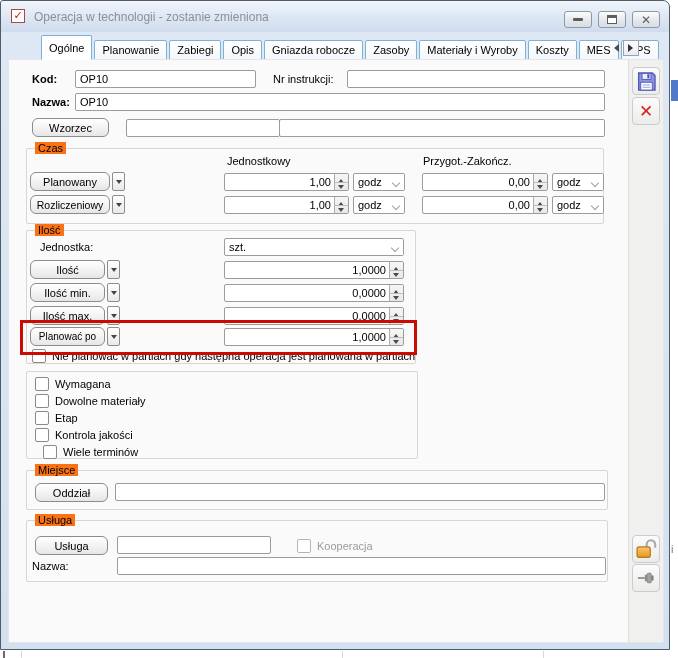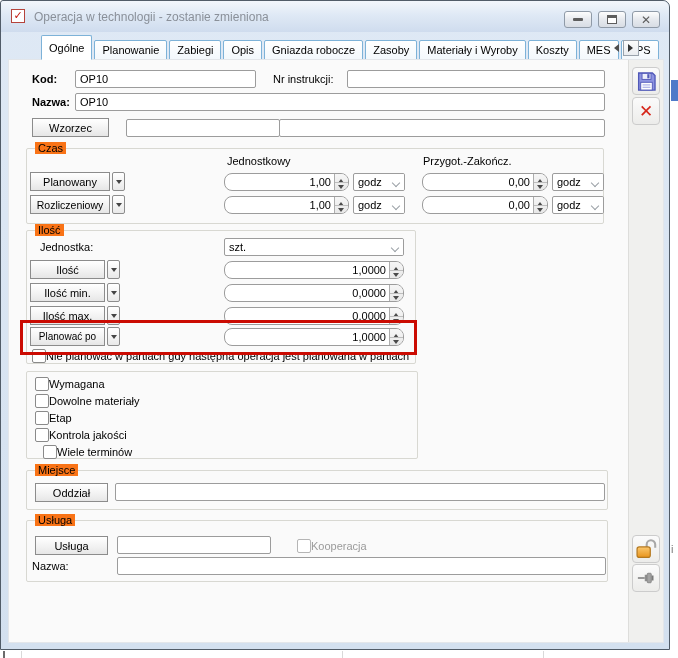--- a/index.html
+++ b/index.html
@@ -82,55 +82,55 @@
   
   .lbl{position:absolute;white-space:nowrap;}
   .b{font-weight:bold;}
   .tf{
     position:absolute;height:18px;box-sizing:border-box;
     border:1px solid #9c9c9c;border-radius:2px;background:#fff;
     font-family:inherit;font-size:11px;padding:0 4px;margin:0;outline:none;
   }
   .btn{
     position:absolute;height:19px;box-sizing:border-box;
-    border:1px solid #8c8c8c;border-radius:0;
+    border:1px solid #8c8c8c;border-radius:6px;
     background:linear-gradient(#ffffff,#f1f1f1 60%,#e6e6e6);
     display:flex;align-items:center;justify-content:center;cursor:pointer;white-space:nowrap;
   }
   .drop{
     position:absolute;width:13px;height:19px;box-sizing:border-box;
     border:1px solid #8c8c8c;border-radius:2px;
     background:linear-gradient(#ffffff,#e9e9e9);
     display:flex;align-items:center;justify-content:center;cursor:pointer;
   }
   .drop i{width:0;height:0;border:3px solid transparent;border-top:4px solid #444;margin-top:3px;}
   .numf{
     position:absolute;height:18px;box-sizing:border-box;
-    border:1px solid #9c9c9c;border-radius:8px;background:#fff;
+    border:1px solid #9c9c9c;border-radius:2px;background:#fff;
     display:flex;align-items:stretch;overflow:hidden;
   }
   .numval{flex:1;text-align:right;padding:2px 3px 0 3px;}
   .spin{width:13px;border-left:1px solid #adadad;background:linear-gradient(#f6f6f6,#e8e8e8);
     display:flex;flex-direction:column;cursor:pointer;}
   .spin i{flex:1;position:relative;}
   .spin i.up::after{content:"";position:absolute;left:3px;top:2px;border:3px solid transparent;border-bottom:4px solid #4a4a4a;}
   .spin i.dn{border-top:1px solid #bdbdbd;}
   .spin i.dn::after{content:"";position:absolute;left:3px;top:2px;border:3px solid transparent;border-top:4px solid #4a4a4a;}
   .combo{
     position:absolute;height:18px;box-sizing:border-box;
     border:1px solid #9c9c9c;border-radius:2px;background:#fff;
     display:flex;align-items:center;cursor:pointer;overflow:hidden;
   }
   .combo .cval{flex:1;padding:0 4px;}
   .chev{width:14px;height:100%;position:relative;background:#fff;}
   .chev::after{content:"";position:absolute;left:3px;top:6px;width:5px;height:5px;
     border-right:1.5px solid #9aa0a6;border-bottom:1.5px solid #9aa0a6;transform:rotate(45deg);}
   .grp{position:absolute;border:1px solid #d8d8d2;border-radius:2px;box-sizing:border-box;}
   .legend{position:absolute;top:-7px;left:8px;background:#f97316;padding:0 3px;white-space:nowrap;}
-  .cbrow{position:absolute;display:flex;align-items:center;gap:0;cursor:pointer;}
+  .cbrow{position:absolute;display:flex;align-items:center;gap:6px;cursor:pointer;}
   .cb{width:12px;height:12px;border:1px solid #8a8a8a;border-radius:2px;background:#fff;flex:0 0 auto;}
   .dim{color:#9b9b9b;}
   .redbox{position:absolute;border:3px solid #cb0b02;z-index:5;pointer-events:none;}
 </style>
 </head>
 <body>
 
 <div class="bg-vline" style="left:21px;top:651px;height:7px;"></div>
 <div class="bg-vline" style="left:342px;top:651px;height:7px;"></div>
 <div class="bg-vline" style="left:543px;top:651px;height:7px;"></div>

